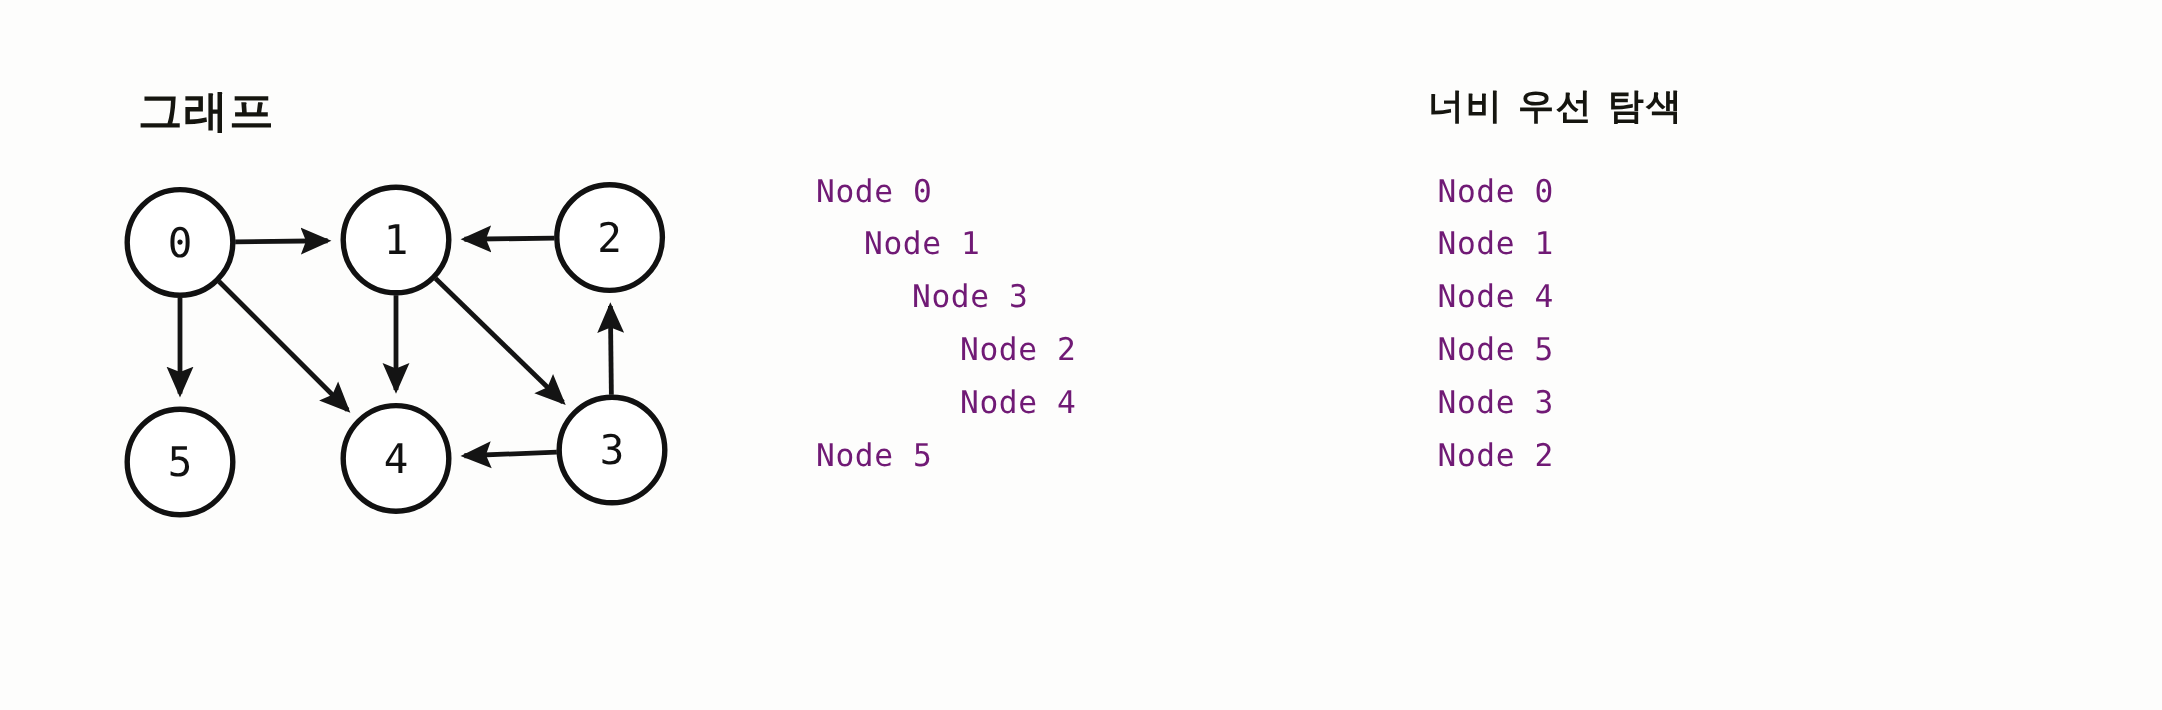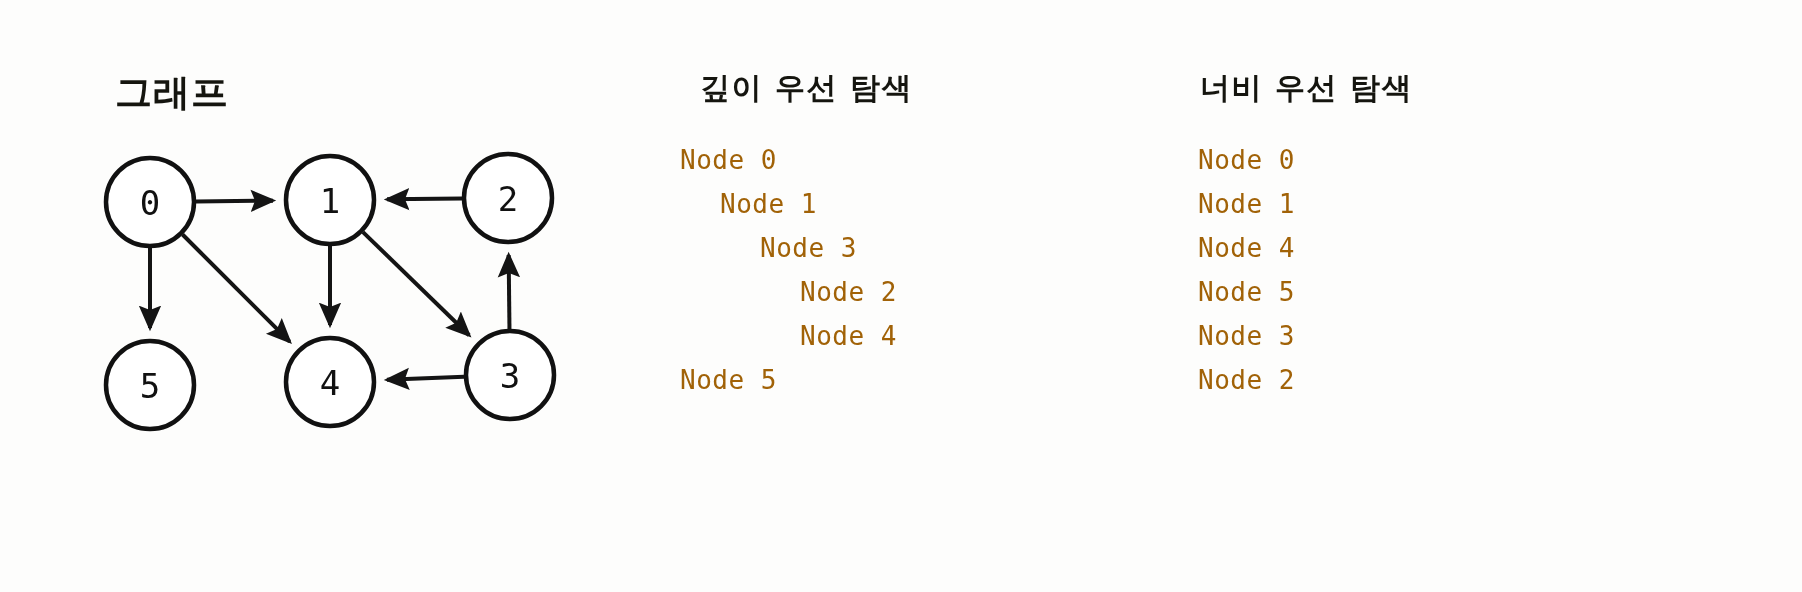--- a/index.html
+++ b/index.html
@@ -58,41 +58,41 @@
     position: absolute;
     top: 88px;
     margin: 0;
     padding: 0;
     list-style: none;
   }
   .node-list li {
     font-family: "DejaVu Sans Mono", monospace;
     font-size: 26px;
     line-height: 44px;
-    color: #a16207;
+    color: #701a75;
     white-space: pre;
     letter-spacing: 0.5px;
   }
 
   #dfs-panel {
     left: 660px;
     top: 50px;
     width: 420px;
     height: 420px;
   }
   #dfs-title { left: 40px; }
   #dfs-list  { left: 20px; }
 
   #bfs-panel {
     left: 1150px;
     top: 50px;
     width: 420px;
     height: 420px;
   }
-  #bfs-title { left: 50px; }
+  #bfs-title { left: 40px; }
   #bfs-list  { left: 48px; }
 
   
   .node-circle {
     fill: #ffffff;
     stroke: #111111;
     stroke-width: 4.5;
   }
   .node-label {
     font-family: "DejaVu Sans Mono", monospace;
@@ -151,21 +151,20 @@
         </g>
         <g>
           <circle cx="415" cy="325" r="44" class="node-circle" fill="#ffffff" stroke="#141414"></circle>
           <text x="415" y="326" class="node-label">3</text>
         </g>
       </g>
   </svg>
 </div>
 
 <div class="panel" id="dfs-panel">
-  <div class="list-title" id="dfs-title">깊이 우선 탐색</div>
   <ul class="node-list" id="dfs-list">
       <li style="padding-left: 0px;">Node 0</li>
       <li style="padding-left: 40px;">Node 1</li>
       <li style="padding-left: 80px;">Node 3</li>
       <li style="padding-left: 120px;">Node 2</li>
       <li style="padding-left: 120px;">Node 4</li>
       <li style="padding-left: 0px;">Node 5</li>
     </ul>
 </div>
 

